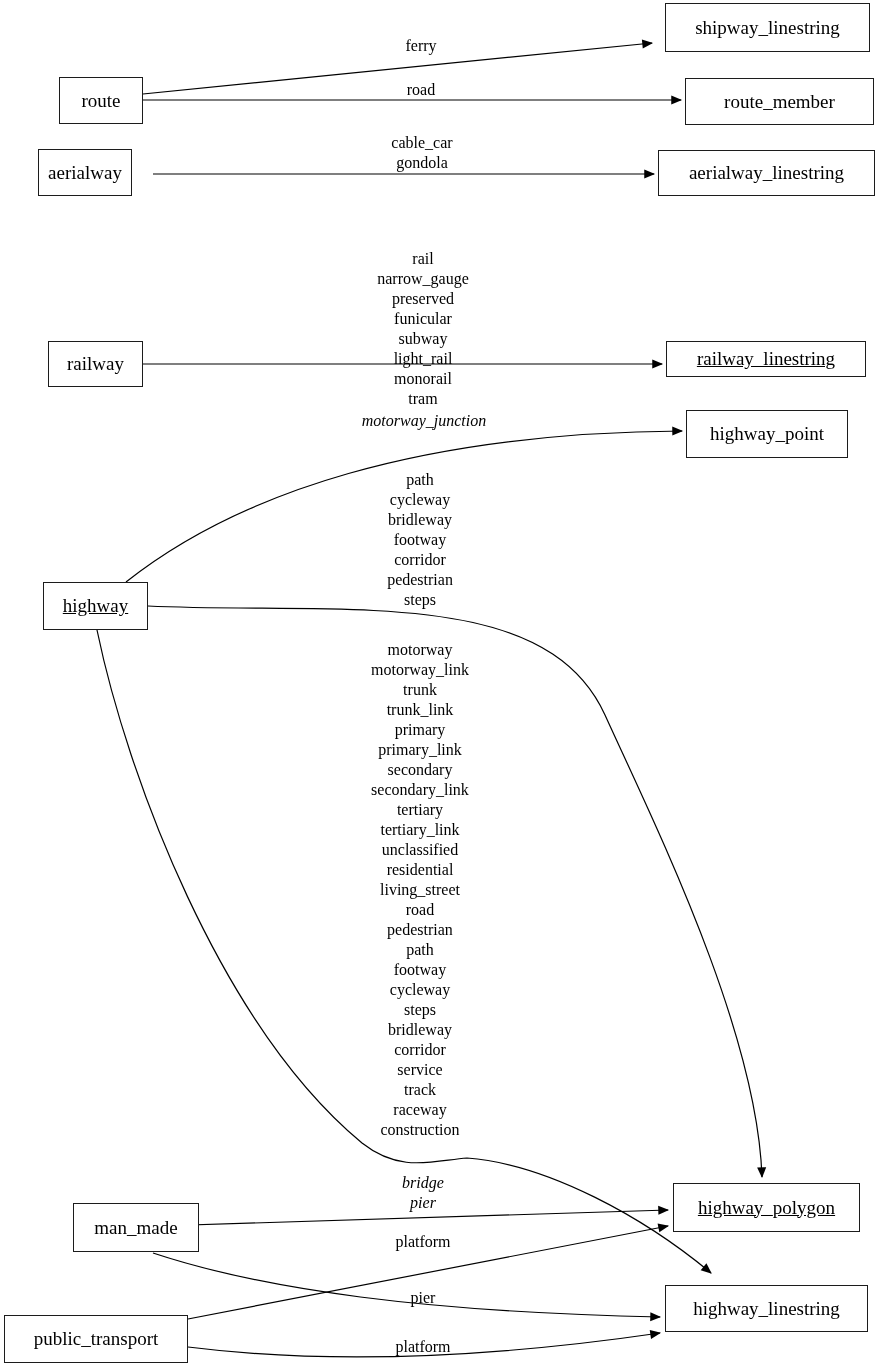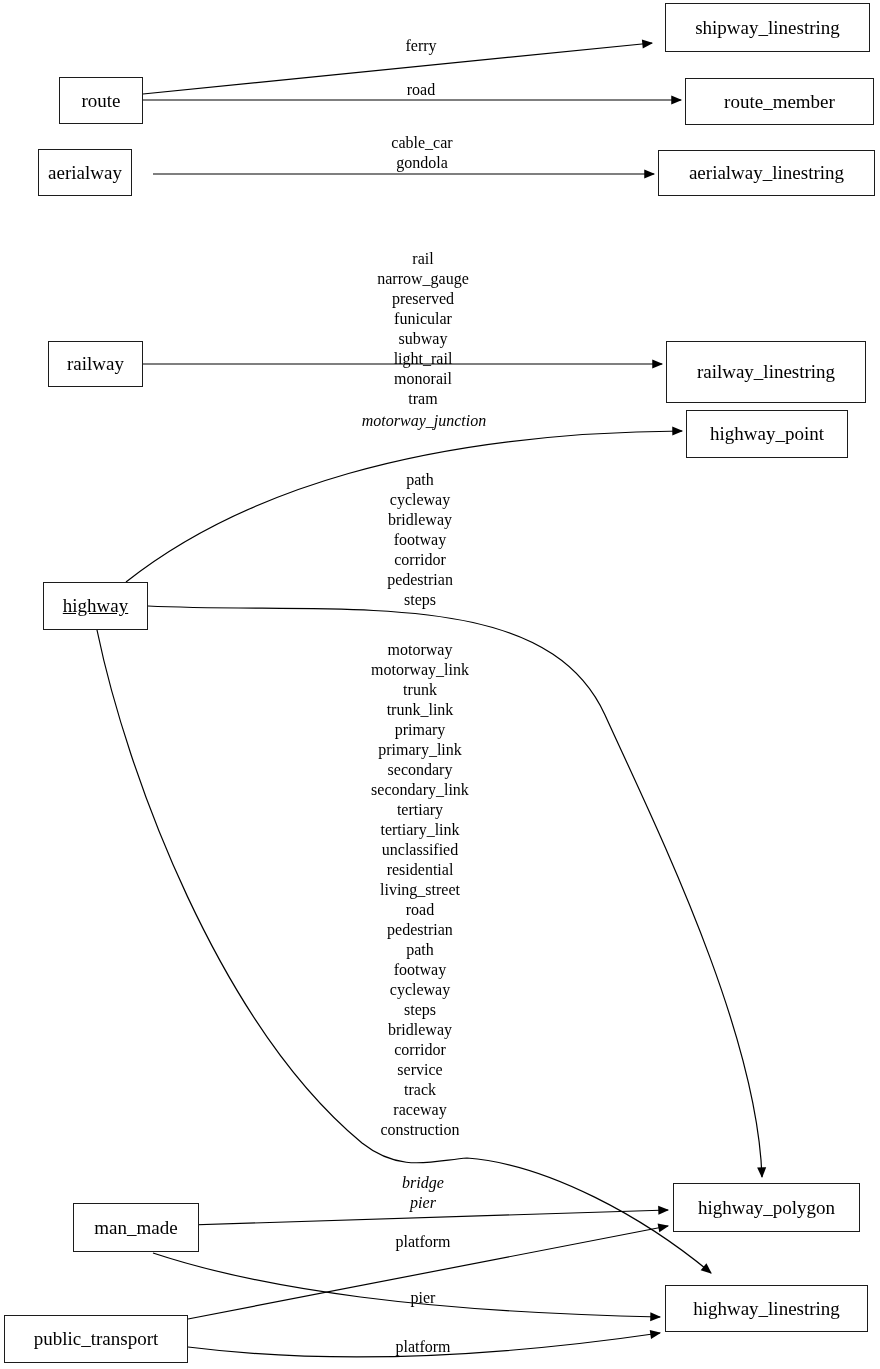--- a/index.html
+++ b/index.html
@@ -76,23 +76,23 @@
   <div class="node" style="left:59px; top:77px; width:84px; height:47px;">route</div>
   <div class="node" style="left:38px; top:149px; width:94px; height:47px;">aerialway</div>
   <div class="node" style="left:48px; top:341px; width:95px; height:46px;">railway</div>
   <div class="node" style="left:43px; top:582px; width:105px; height:48px;text-decoration:underline;">highway</div>
   <div class="node" style="left:32px; top:1203px; width:126px; height:49px;margin-left:41px;">man_made</div>
   <div class="node" style="left:4px; top:1315px; width:184px; height:48px;">public_transport</div>
 
   <div class="node" style="left:665px; top:3px; width:205px; height:49px;">shipway_linestring</div>
   <div class="node" style="left:685px; top:78px; width:189px; height:47px;">route_member</div>
   <div class="node" style="left:658px; top:150px; width:217px; height:46px;">aerialway_linestring</div>
-  <div class="node" style="left:666px; top:341px; width:200px; height:62px;">railway_linestring</div>
+  <div class="node" style="left:666px; top:341px; width:200px; height:36px;text-decoration:underline;">railway_linestring</div>
   <div class="node" style="left:686px; top:410px; width:162px; height:48px;">highway_point</div>
-  <div class="node" style="left:673px; top:1183px; width:187px; height:49px;">highway_polygon</div>
+  <div class="node" style="left:673px; top:1183px; width:187px; height:49px;text-decoration:underline;">highway_polygon</div>
   <div class="node" style="left:665px; top:1285px; width:203px; height:47px;">highway_linestring</div>
 
   <div class="edge-label" style="left:421px; top:36px;">ferry</div>
   <div class="edge-label" style="left:421px; top:80px;">road</div>
   <div class="edge-label" style="left:422px; top:133px;font-family:Liberation Serif, serif;">cable_car
 gondola</div>
   <div class="edge-label" style="left:423px; top:213px;margin-top:36px;">rail
 narrow_gauge
 preserved
 funicular

